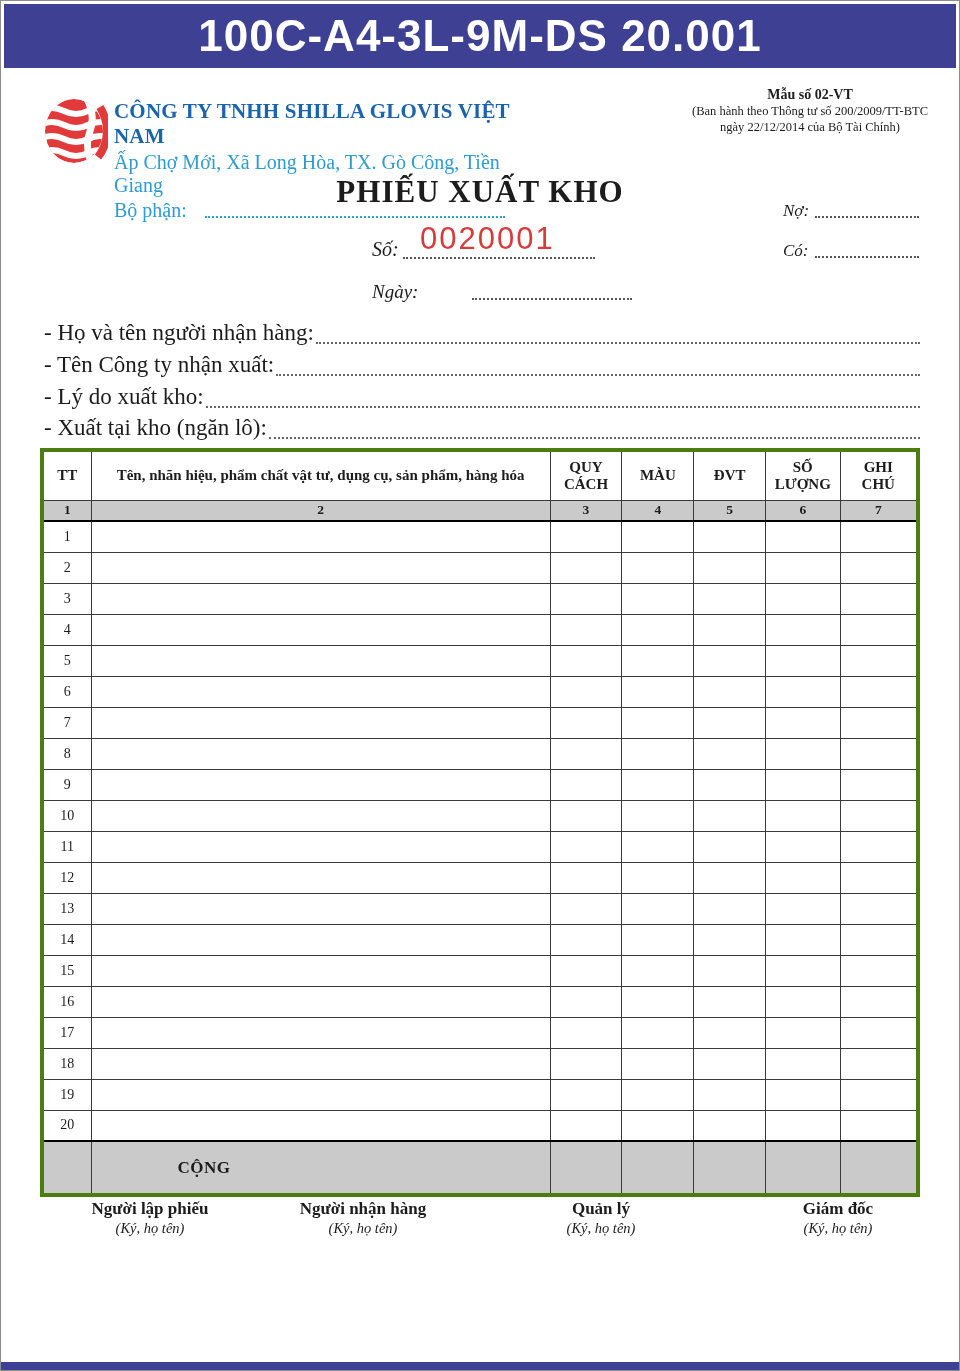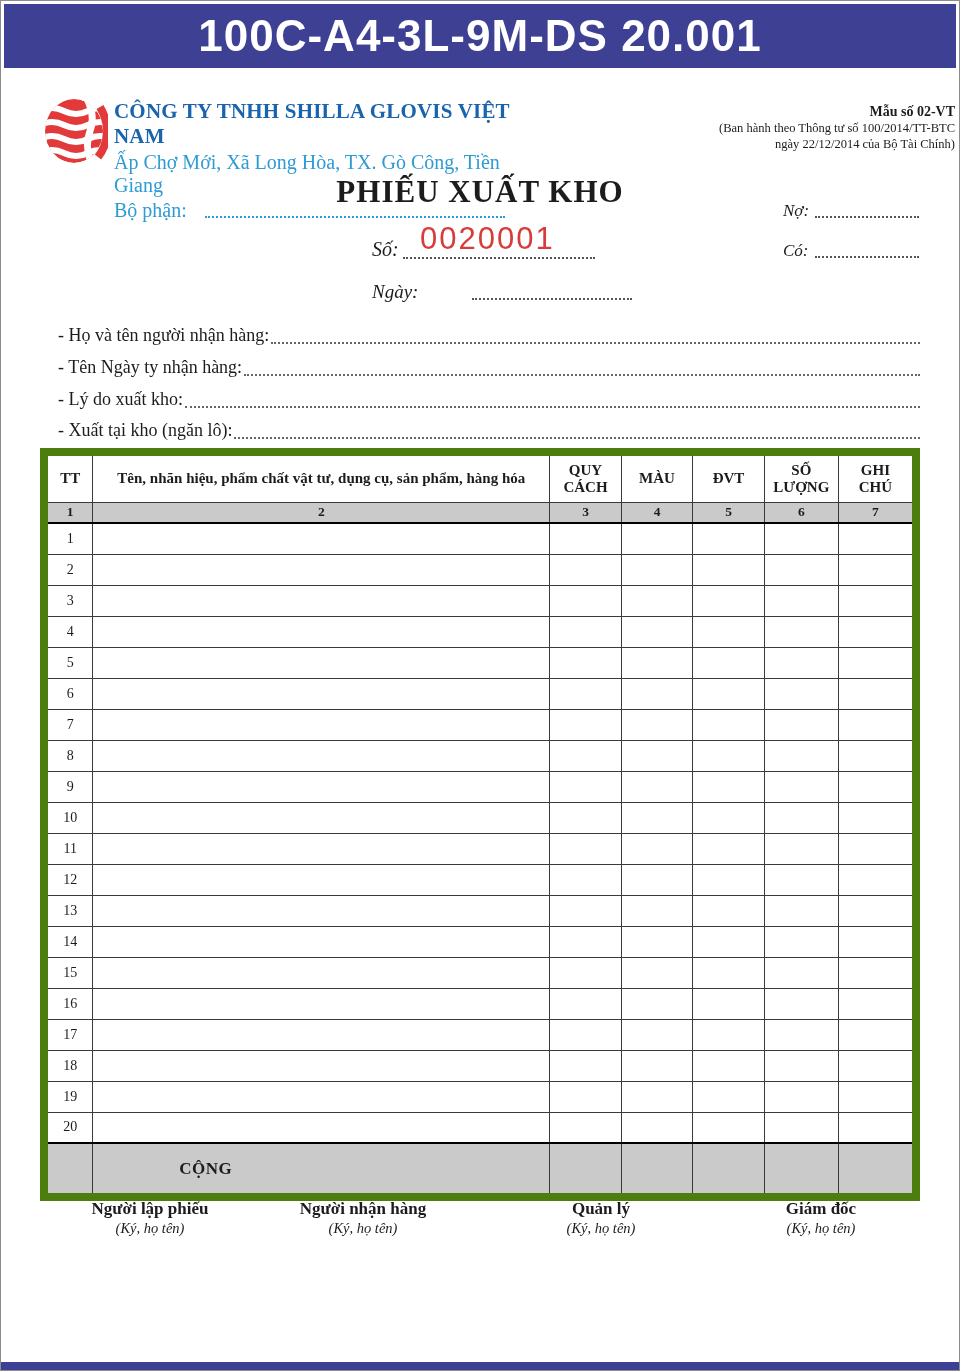--- a/index.html
+++ b/index.html
@@ -35,21 +35,21 @@
   }
 
   
   .logo{position:absolute;left:44px;top:97px;width:64px;height:68px;}
   .company{position:absolute;left:114px;top:99px;width:430px;}
   .company-name{font-weight:700;font-size:21px;color:var(--company-blue);letter-spacing:.2px;}
   .company-address{font-size:20px;color:var(--address-blue);margin-top:2px;}
   .company-dept{font-size:20px;color:var(--address-blue);margin-top:2px;display:flex;align-items:flex-end;gap:12px;}
   .company-dept .leader{flex:0 0 300px;border-bottom:2px dotted var(--address-blue);margin:0 0 4px 6px;}
 
-  .form-meta{position:absolute;left:665px;top:104px;width:290px;text-align:right;}
+  .form-meta{position:absolute;left:665px;top:87px;width:290px;text-align:center;}
   .form-meta-no{font-size:14px;font-weight:700;}
   .form-meta-line{font-size:12.5px;line-height:16px;}
 
   
   .doc-title{
     position:absolute;left:0;right:0;top:174px;text-align:center;
     font-size:31px;font-weight:700;letter-spacing:1px;
   }
   .debit-row,.credit-row{
     position:absolute;left:783px;width:136px;display:flex;align-items:flex-end;
@@ -64,48 +64,48 @@
   .serial-value{
     position:absolute;left:48px;bottom:4px;
     font-family:"Liberation Sans","DejaVu Sans",sans-serif;
     font-style:normal;font-size:31px;font-weight:500;letter-spacing:2px;
     color:var(--accent-red);white-space:nowrap;
   }
   .date-row{position:absolute;left:372px;top:281px;display:flex;align-items:flex-end;font-size:19px;font-style:italic;gap:48px;}
   .date-row .leader{flex:0 0 160px;border-bottom:2px dotted var(--dot);margin:0 0 3px 6px;}
 
   
-  .field-row{position:absolute;left:58px;right:40px;height:24px;display:flex;align-items:flex-end;font-size:18px;}
+  .field-row{position:absolute;left:44px;right:40px;height:24px;display:flex;align-items:flex-end;font-size:23px;}
   .field-row .leader{flex:1;border-bottom:2px dotted #666;margin:0 0 2px 2px;}
   .f0{top:322px;}.f1{top:354px;}.f2{top:386px;}.f3{top:417px;}
 
   
   table.main{
     position:absolute;left:40px;top:448px;width:880px;
     border-collapse:collapse;table-layout:fixed;
   }
   table.main th,table.main td{border:1px solid #3a3a3a;}
-  table.main{border:8px solid #4d7c0f;}
+  table.main{border:4px solid #4d7c0f;}
   thead th{
     height:50px;font-size:15px;font-weight:700;text-align:center;vertical-align:middle;
     white-space:pre-line;line-height:1.15;border-bottom:2px solid #000;padding:2px;
   }
   tr.num-row td{
     height:21px;background:var(--row-gray);font-size:13.5px;font-weight:700;
     text-align:center;vertical-align:middle;border-bottom:2px solid #000;
   }
   tbody.rows td{height:31px;font-size:14px;text-align:center;vertical-align:middle;}
   tr.total-row td{
     height:54px;background:var(--row-gray);vertical-align:middle;border-top:2px solid #000;
   }
   tr.total-row td.total-label-cell{text-align:left;padding-left:86px;font-size:17px;font-weight:700;letter-spacing:.5px;}
 
   
   .sig{position:absolute;top:1199px;width:170px;text-align:center;}
-  .sig-0{left:65px;}.sig-1{left:278px;}.sig-2{left:516px;}.sig-3{left:736px;}
+  .sig-0{left:65px;}.sig-1{left:278px;}.sig-2{left:516px;}.sig-3{left:753px;}
   .sig-title{font-size:17px;font-weight:700;}
   .sig-sub{font-size:14.5px;font-style:italic;margin-top:1px;}
 
   
   .footer-bar{position:absolute;left:1px;right:1px;bottom:1px;height:8px;background:var(--banner-blue);}
 </style>
 </head>
 <body>
 
 <div class="page-border"></div>
@@ -137,21 +137,21 @@
   <div class="company-name">CÔNG TY TNHH SHILLA GLOVIS VIỆT NAM</div>
   <div class="company-address">Ấp Chợ Mới, Xã Long Hòa, TX. Gò Công, Tiền Giang</div>
   <div class="company-dept">
     <span>Bộ phận:</span>
     <span class="leader"></span>
   </div>
 </div>
 
 <div class="form-meta">
   <div class="form-meta-no">Mẫu số 02-VT</div>
-  <div class="form-meta-line">(Ban hành theo Thông tư số 100/2014/TT-BTC</div>
+  <div class="form-meta-line">(Ban hành theo Thông tư số 200/2009/TT-BTC</div>
   <div class="form-meta-line">ngày 22/12/2014 của Bộ Tài Chính)</div>
 </div>
 
 <div class="doc-title">PHIẾU XUẤT KHO</div>
 
 <div class="debit-row">
   <span>Nợ:</span>
   <span class="leader"></span>
 </div>
 <div class="credit-row">
@@ -168,21 +168,21 @@
 <div class="date-row">
   <span>Ngày:</span>
   <span class="leader"></span>
 </div>
 
 <div class="field-row f0">
   <span>- Họ và tên người nhận hàng:</span>
   <span class="leader"></span>
 </div>
 <div class="field-row f1">
-  <span>- Tên Ngày ty nhận hàng:</span>
+  <span>- Tên Công ty nhận xuất:</span>
   <span class="leader"></span>
 </div>
 <div class="field-row f2">
   <span>- Lý do xuất kho:</span>
   <span class="leader"></span>
 </div>
 <div class="field-row f3">
   <span>- Xuất tại kho (ngăn lô):</span>
   <span class="leader"></span>
 </div>

